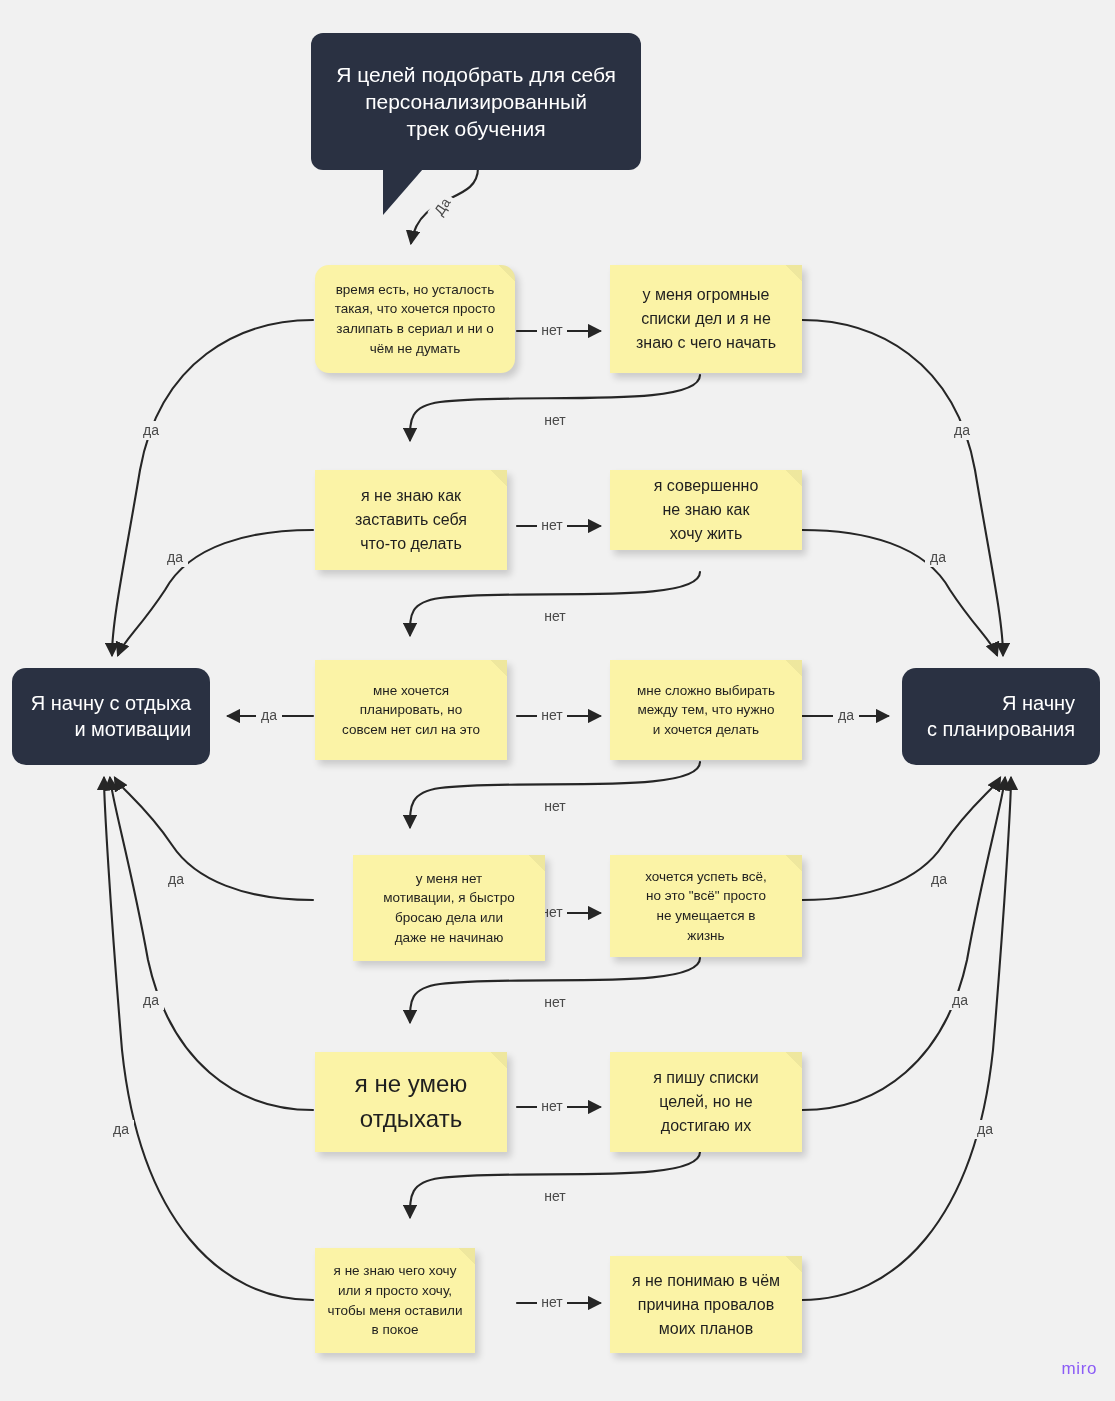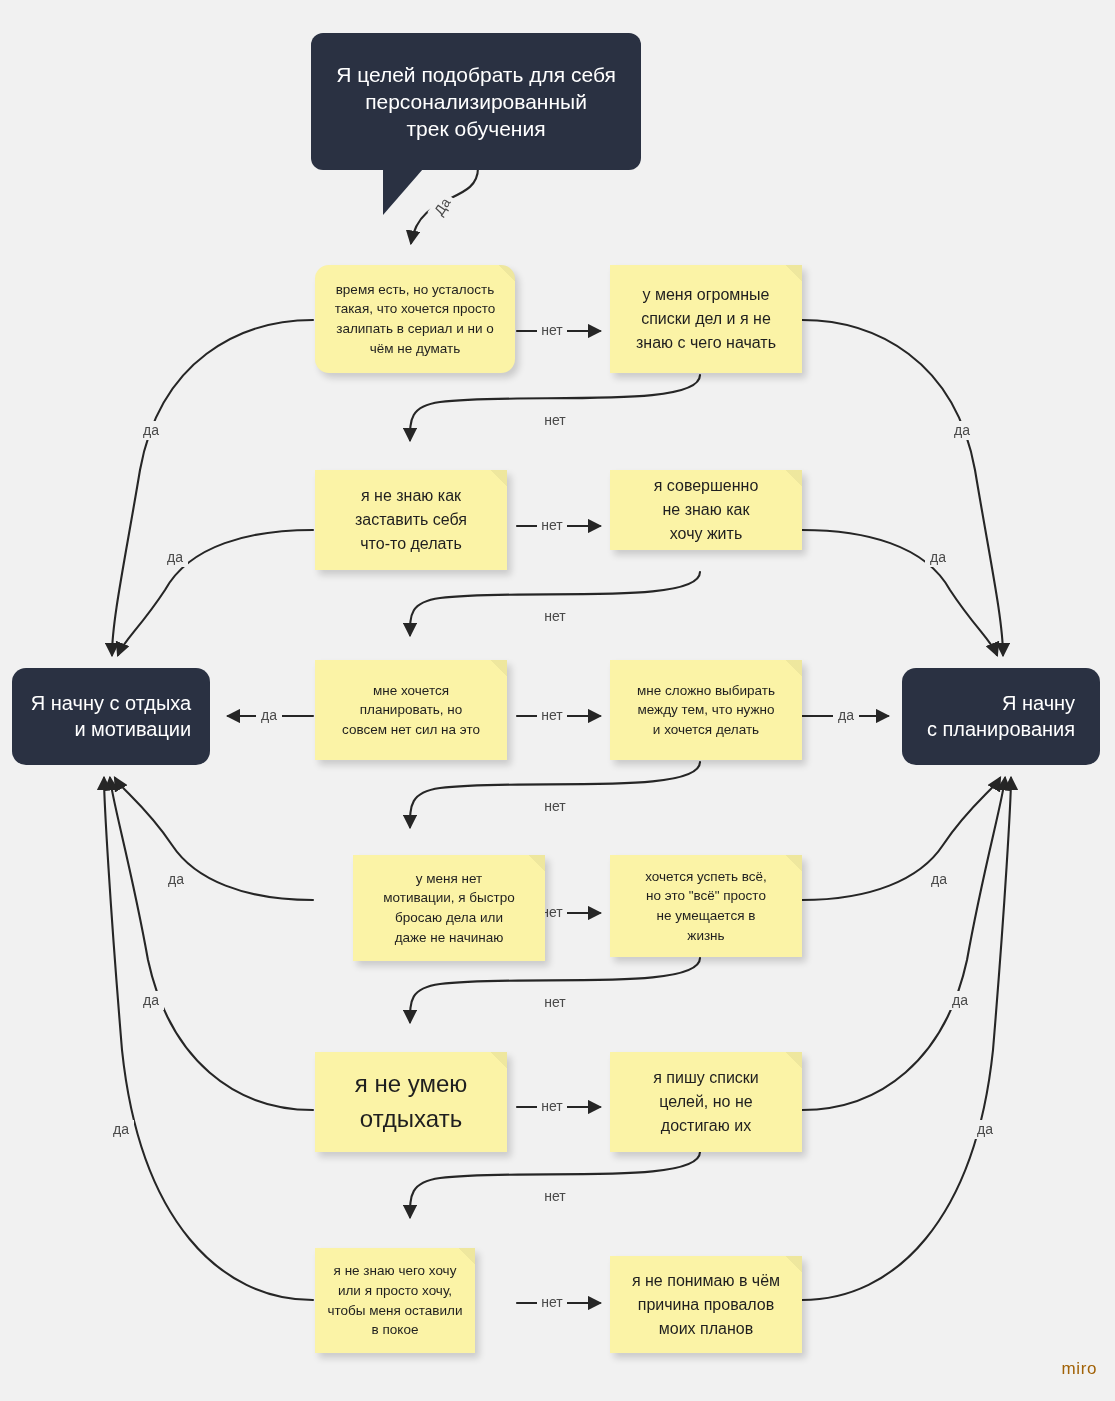--- a/index.html
+++ b/index.html
@@ -112,21 +112,21 @@
   }
   .note.size-sm .note-text { font-size: 13.5px; }
   .note.size-md .note-text { font-size: 16px; line-height: 1.5; }
   .note.size-lg .note-text { font-size: 24px; line-height: 1.45; }
 
   
   .watermark {
     position: absolute;
     right: 18px;
     bottom: 22px;
-    color: #a16207;
+    color: #8b5cf6;
     font-size: 17px;
     letter-spacing: 0.6px;
   }
 </style>
 </head>
 <body>
 
 <div id="canvas">
 
   <svg id="edge-layer" viewBox="0 0 1115 1401">

